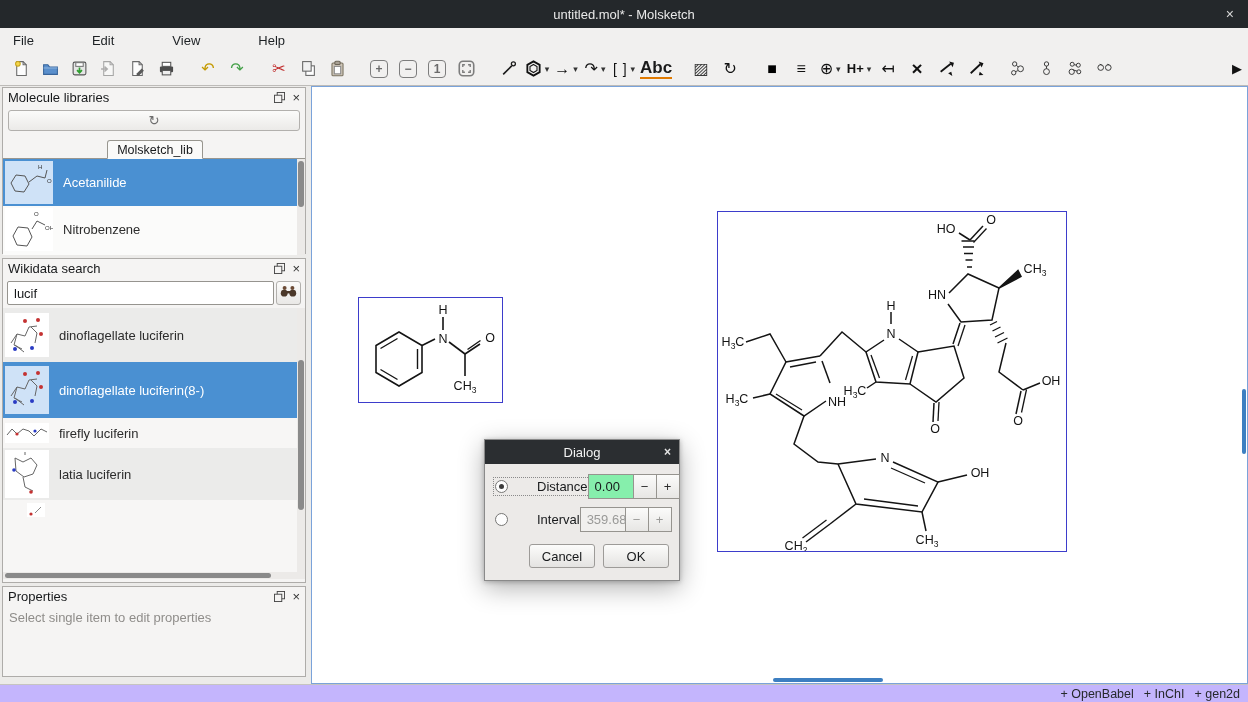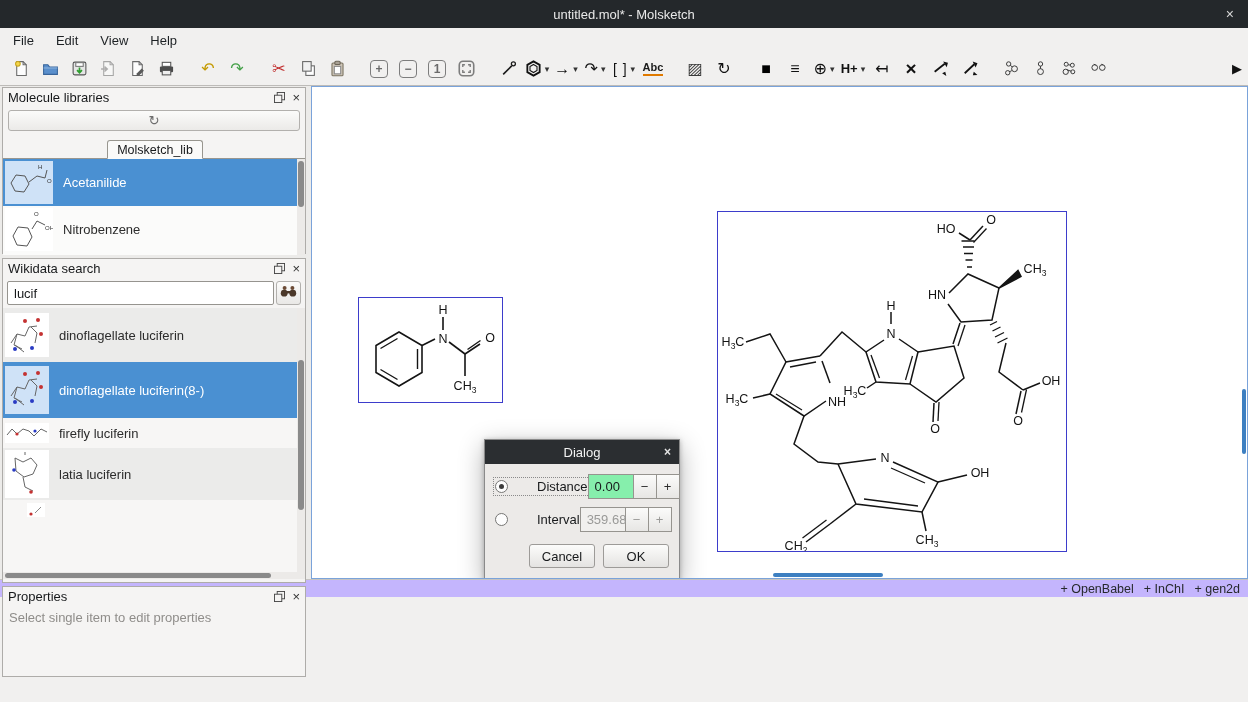--- a/index.html
+++ b/index.html
@@ -5,39 +5,39 @@
   * { margin:0; padding:0; box-sizing:border-box; }
   html,body { width:1248px; height:702px; overflow:hidden; }
   body { font-family:"Liberation Sans","DejaVu Sans",sans-serif; font-size:13px; color:#2d3236; background:#ecebe9; }
   .window { position:relative; width:1248px; height:702px; background:#f1f0ef; }
 
   
   .titlebar { height:28px; background:#24282b; color:#e9e9e9; display:flex; align-items:center; justify-content:center; position:relative; font-size:13px; }
   .titlebar .close { position:absolute; right:10px; top:0; height:28px; display:flex; align-items:center; font-size:14px; color:#d8d8d8; cursor:default; padding:0 4px; }
 
   
-  .menubar { height:24px; background:#f1f0ef; display:flex; align-items:center; padding-left:2px; }
+  .menubar { height:24px; background:#f1f0ef; display:flex; align-items:center; padding-left:2px;gap:36px; }
   .menubar .mi { padding:2px 11px; color:#1d2124; }
 
   
   .toolbar { height:34px; background:#f1f0ef; border-bottom:1px solid #bdbbb8; display:flex; align-items:center; padding-left:8px; position:relative; }
   .tb { min-width:26px; height:26px; display:flex; align-items:center; justify-content:center; margin-right:3px; }
   .tb.gap { margin-left:13px; }
   .tb svg.ic { width:17px; height:17px; }
   .tb .g { font-size:16px; line-height:1; }
   .tb .g.big { font-size:19px; font-weight:bold; }
-  .tb .g.abc { font-size:11px; font-weight:bold; color:#1a1a1a; border-bottom:2px solid #e07a00; padding-bottom:1px; }
+  .tb .g.abc { font-size:17px; font-weight:bold; color:#1a1a1a; border-bottom:2px solid #e07a00; padding-bottom:1px; }
   .tb .g.hp { font-size:13px; font-weight:bold; }
   .tb .g.br { font-size:14px; letter-spacing:1px; }
   .tb .sq { width:18px; height:18px; border:1.5px solid #7d7d7d; border-radius:4px; color:#6a6a6a; font-size:12px; font-weight:bold; display:flex; align-items:center; justify-content:center; }
   .tb .dd { font-size:9px; color:#333; margin-left:3px; }
   .tb-expand { position:absolute; right:6px; font-size:13px; color:#111; }
 
   
-  .main { position:relative; height:493px; display:flex; }
+  .main { position:relative; height:598px; display:flex; }
 
   
   .dock { position:relative; width:311px; background:#ecebe9; flex:none; }
   .panel { position:absolute; left:2px; right:5px; border:1px solid #aeaca9; background:#f5f4f3; }
   .panel-h { height:18px; display:flex; align-items:center; padding:0 5px; }
   .panel-h .pt { flex:1; color:#17191b; }
   .panel-h .ph-ic { margin-left:7px; display:flex; align-items:center; }
   .panel-h .x { font-size:13px; color:#333; line-height:1; }
   .float-ic svg { width:11px; height:11px; }
 

